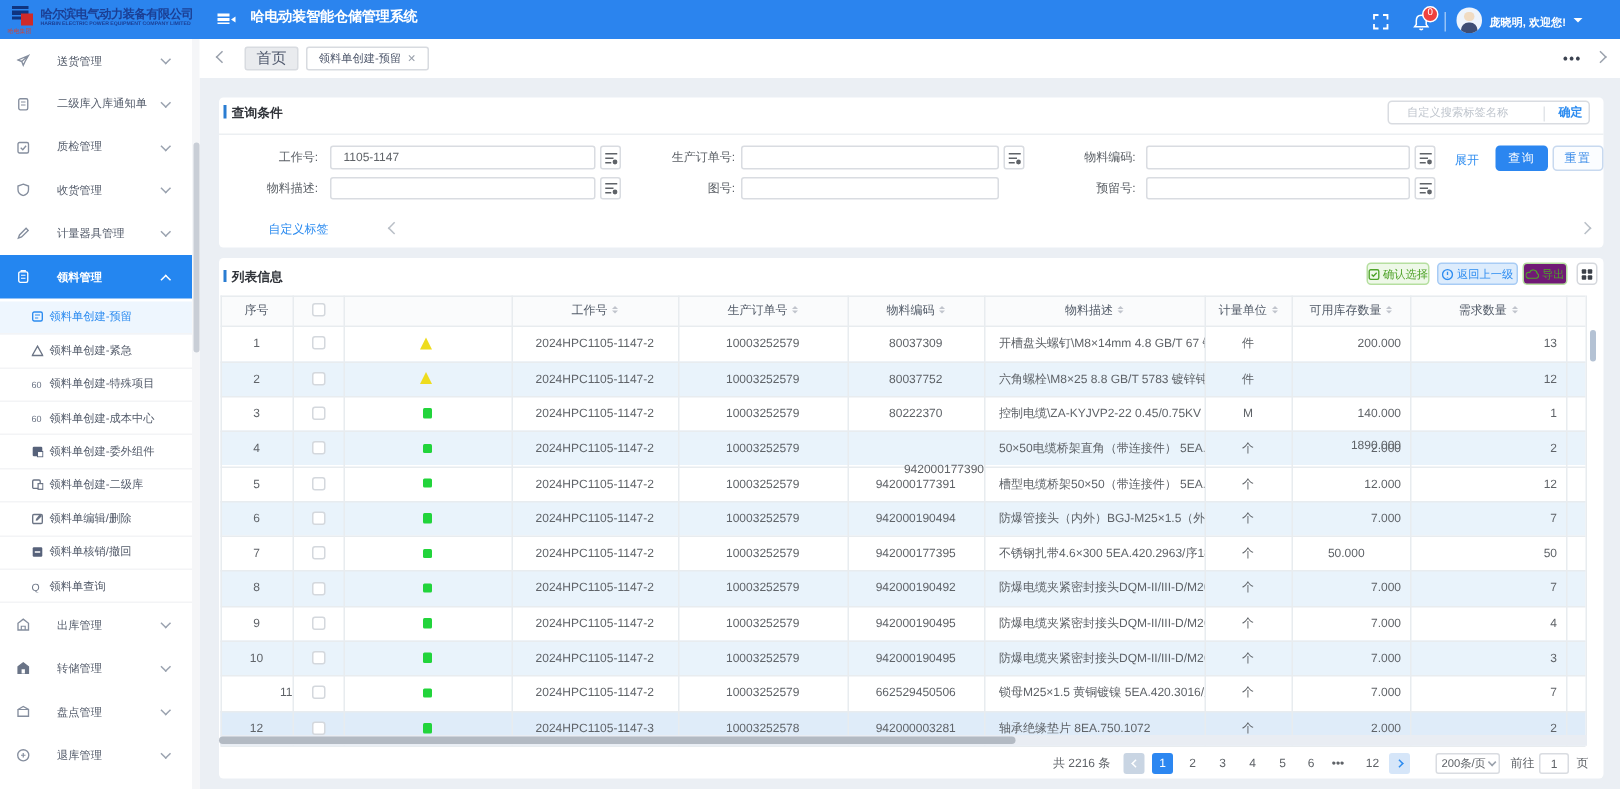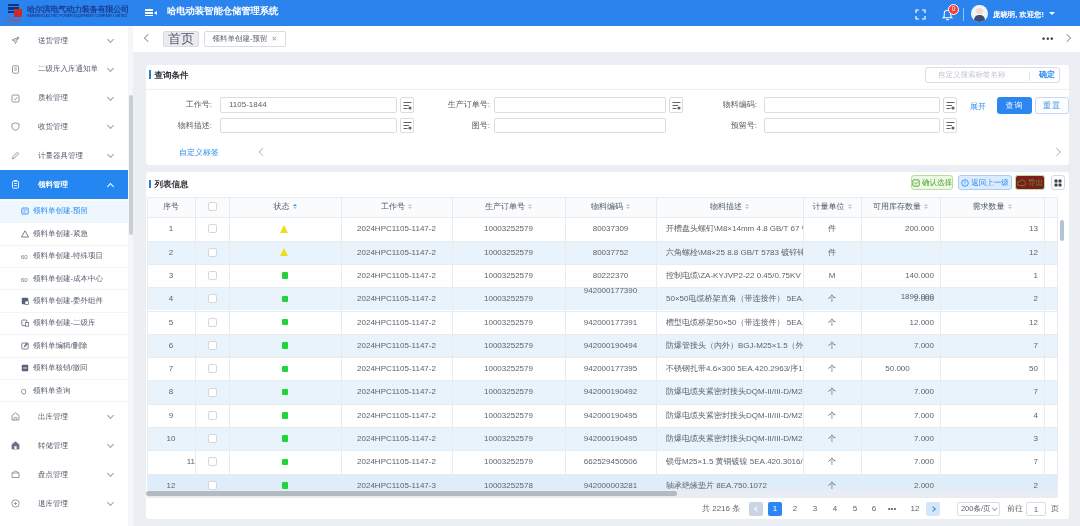--- a/index.html
+++ b/index.html
@@ -205,36 +205,36 @@
           <path d="M3 4.5 H6 M4.5 3 V6" stroke="#858e9e" stroke-width="0.8"></path>
         </svg></span>
       <span class="tx">退库管理</span>
       <span class="ar"></span>
     </div>
     <div class="abs" style="left:128px;top:0;width:5px;height:500px;background:#f5f6f8;"></div>
     <div class="abs" style="left:128.5px;top:69px;width:4px;height:140px;background:#c9ced6;border-radius:2px;"></div>
   </div>
 <div class="abs" style="left:133px;top:26px;width:947px;height:26px;background:#fff;">
     <div class="abs" style="left:12px;top:7px;width:6px;height:6px;border-left:1.2px solid #9aa1ac;border-bottom:1.2px solid #9aa1ac;transform:rotate(45deg);margin-top:2px;"></div>
-    <div class="abs flex" style="left:30px;top:5px;width:36px;height:16px;background:#e9ebee;border:1px solid #d8dbe0;border-radius:2px;justify-content:center;font-size:13px;color:#515a6e;">首页</div>
+    <div class="abs flex" style="left:30px;top:5px;width:36px;height:16px;background:#e9ebee;border:1px solid #d8dbe0;border-radius:2px;justify-content:center;font-size:10px;color:#515a6e;">首页</div>
     <div class="abs flex" style="left:71px;top:5px;width:82px;height:16px;background:#fff;border:1px solid #d8dbe0;border-radius:2px;justify-content:center;font-size:7.5px;color:#515a6e;">领料单创建-预留<span style="margin-left:4px;color:#9aa1ac;font-size:7px;">✕</span></div>
     <div class="abs" style="left:909px;top:8px;font-size:9px;color:#3c4350;letter-spacing:1px;font-weight:bold;">•••</div>
     <div class="abs" style="left:931px;top:7px;width:6px;height:6px;border-right:1.2px solid #9aa1ac;border-top:1.2px solid #9aa1ac;transform:rotate(45deg);margin-top:2px;"></div>
   </div>
 <div class="card" style="left:146px;top:65px;width:923px;height:100px;">
     <div class="bluebar" style="left:2.5px;top:69.5px;top:5px;"></div>
     <div class="sechead" style="left:8.5px;top:4.5px;">查询条件</div>
     <div class="abs flex" style="left:779px;top:1.5px;width:135px;height:16.5px;border:1px solid #d9dce1;border-radius:3px;background:#fff;">
       <span style="margin-left:12px;font-size:7.5px;color:#bfc5cd;">自定义搜索标签名称</span>
       <span style="position:absolute;left:103px;top:3px;width:1px;height:10px;background:#e2e5e9;"></span>
       <span style="position:absolute;left:113px;font-size:8px;font-weight:bold;color:#2d8cf0;">确定</span>
     </div>
     <div class="abs" style="left:0;top:23.5px;width:923px;height:1px;background:#eceff2;"></div>
     <div class="lbl" style="left:-4px;top:32px;width:70px;">工作号:</div>
-    <div class="inp" style="left:74px;top:32px;width:177px;">1105-1844</div>
+    <div class="inp" style="left:74px;top:32px;width:177px;">1105-1147</div>
     <div class="fbtn" style="left:254px;top:32px;">
       <svg width="9" height="9" viewBox="0 0 9 9">
         <path d="M0.5 1.5 H8.5 M0.5 4.5 H6 M0.5 7.5 H4.5" stroke="#5f6368" stroke-width="1"></path>
         <circle cx="7" cy="7" r="1.6" fill="#5f6368"></circle>
       </svg>
     </div>
     <div class="lbl" style="left:274px;top:32px;width:70px;">生产订单号:</div>
     <div class="inp" style="left:348px;top:32px;width:172px;"></div>
     <div class="fbtn" style="left:523px;top:32px;">
       <svg width="9" height="9" viewBox="0 0 9 9">
@@ -279,21 +279,21 @@
     <div class="bluebar" style="left:2.5px;top:7.5px;"></div>
     <div class="sechead" style="left:8.5px;top:7px;">列表信息</div>
     <div class="tbtn" style="left:765px;top:3px;width:42px;background:#eef8e8;border:1px solid #b6dfa0;color:#4fa32a;"><svg width="8" height="8" viewBox="0 0 8 8" style="margin-right:2px;">
         <rect x="0.8" y="0.8" width="6.4" height="6.4" rx="1" fill="none" stroke="#4fa32a" stroke-width="0.9"></rect>
         <path d="M2.4 4 L3.6 5.2 L5.8 2.8" fill="none" stroke="#4fa32a" stroke-width="0.9"></path>
       </svg>确认选择</div>
     <div class="tbtn" style="left:812px;top:3px;width:54px;background:#ddecfc;border:1px solid #a8ccf5;color:#2d8cf0;"><svg width="8" height="8" viewBox="0 0 8 8" style="margin-right:2px;">
         <circle cx="4" cy="4" r="3.3" fill="none" stroke="#2d8cf0" stroke-width="0.9"></circle>
         <path d="M4 2.2 V4.4 M4 5.6 V6" stroke="#2d8cf0" stroke-width="0.9"></path>
       </svg>返回上一级</div>
-    <div class="tbtn" style="left:869px;top:3px;width:30px;background:#7f1d1d;border:1px solid #b6dfa0;color:#4fa32a;"><svg width="9" height="8" viewBox="0 0 9 8" style="margin-right:2px;">
+    <div class="tbtn" style="left:869px;top:3px;width:30px;background:#701a75;border:1px solid #b6dfa0;color:#4fa32a;"><svg width="9" height="8" viewBox="0 0 9 8" style="margin-right:2px;">
         <path d="M2.5 6.5 a2 2 0 1 1 0.3-3.9 a2.6 2.6 0 0 1 5 0.7 a1.7 1.7 0 0 1-0.6 3.2 Z" fill="none" stroke="#4fa32a" stroke-width="0.8"></path>
       </svg>导出</div>
     <div class="tbtn" style="left:905px;top:3px;width:14px;background:#fff;border:1px solid #d5d8dd;">
       <svg width="8" height="8" viewBox="0 0 8 8">
         <rect x="0.5" y="0.5" width="3" height="3" rx="0.6" fill="#3b4048"></rect>
         <rect x="4.5" y="0.5" width="3" height="3" rx="0.6" fill="#3b4048"></rect>
         <rect x="0.5" y="4.5" width="3" height="3" rx="0.6" fill="#3b4048"></rect>
         <rect x="4.5" y="4.5" width="3" height="3" rx="0.6" fill="#3b4048"></rect>
       </svg>
     </div>
@@ -325,21 +325,20 @@
     <div class="abs" style="left:306px;top:25px;width:1px;height:300px;background:#e8ecef;"></div>
     <div class="abs" style="left:419px;top:25px;width:1px;height:300px;background:#e8ecef;"></div>
     <div class="abs" style="left:510px;top:25px;width:1px;height:300px;background:#e8ecef;"></div>
     <div class="abs" style="left:657px;top:25px;width:1px;height:300px;background:#e8ecef;"></div>
     <div class="abs" style="left:715px;top:25px;width:1px;height:300px;background:#e8ecef;"></div>
     <div class="abs" style="left:794px;top:25px;width:1px;height:300px;background:#e8ecef;"></div>
     <div class="abs" style="left:898px;top:25px;width:1px;height:300px;background:#e8ecef;"></div>
     <div class="abs" style="left:911px;top:25px;width:1px;height:300px;background:#e8ecef;"></div>
     <div class="th" style="left:1px;top:25px;width:48px;">序号</div>
     <div class="th" style="left:49px;top:25px;width:34px;"></div>
-    <div class="th" style="left:83px;top:25px;width:112px;">状态<span style="display:inline-block;vertical-align:middle;margin-left:3px;"><span class="caret" style="display:block;border-bottom:2.8px solid #2d8cf0;"></span><span class="caret" style="display:block;border-top:2.8px solid #a9c9e9;margin-top:1.2px;"></span></span></div>
     <div class="th" style="left:195px;top:25px;width:111px;">工作号<span style="display:inline-block;vertical-align:middle;margin-left:3px;"><span class="caret" style="display:block;border-bottom:2.8px solid #c0c4cc;"></span><span class="caret" style="display:block;border-top:2.8px solid #c0c4cc;margin-top:1.2px;"></span></span></div>
     <div class="th" style="left:306px;top:25px;width:113px;">生产订单号<span style="display:inline-block;vertical-align:middle;margin-left:3px;"><span class="caret" style="display:block;border-bottom:2.8px solid #c0c4cc;"></span><span class="caret" style="display:block;border-top:2.8px solid #c0c4cc;margin-top:1.2px;"></span></span></div>
     <div class="th" style="left:419px;top:25px;width:91px;">物料编码<span style="display:inline-block;vertical-align:middle;margin-left:3px;"><span class="caret" style="display:block;border-bottom:2.8px solid #c0c4cc;"></span><span class="caret" style="display:block;border-top:2.8px solid #c0c4cc;margin-top:1.2px;"></span></span></div>
     <div class="th" style="left:510px;top:25px;width:147px;">物料描述<span style="display:inline-block;vertical-align:middle;margin-left:3px;"><span class="caret" style="display:block;border-bottom:2.8px solid #c0c4cc;"></span><span class="caret" style="display:block;border-top:2.8px solid #c0c4cc;margin-top:1.2px;"></span></span></div>
     <div class="th" style="left:657px;top:25px;width:58px;">计量单位<span style="display:inline-block;vertical-align:middle;margin-left:3px;"><span class="caret" style="display:block;border-bottom:2.8px solid #c0c4cc;"></span><span class="caret" style="display:block;border-top:2.8px solid #c0c4cc;margin-top:1.2px;"></span></span></div>
     <div class="th" style="left:715px;top:25px;width:79px;">可用库存数量<span style="display:inline-block;vertical-align:middle;margin-left:3px;"><span class="caret" style="display:block;border-bottom:2.8px solid #c0c4cc;"></span><span class="caret" style="display:block;border-top:2.8px solid #c0c4cc;margin-top:1.2px;"></span></span></div>
     <div class="th" style="left:794px;top:25px;width:104px;">需求数量<span style="display:inline-block;vertical-align:middle;margin-left:3px;"><span class="caret" style="display:block;border-bottom:2.8px solid #c0c4cc;"></span><span class="caret" style="display:block;border-top:2.8px solid #c0c4cc;margin-top:1.2px;"></span></span></div>
     <div class="cbx" style="left:61.5px;top:30.3px;"></div>
     <div class="td" style="left:1px;top:45.3px;width:48px;text-align:center;">1</div>
     <div class="cbx" style="left:61.5px;top:52.4px;"></div>
@@ -369,21 +368,21 @@
     <div class="td" style="left:419px;top:91.9px;width:91px;text-align:center;">80222370</div>
     <div class="td" style="left:510px;top:91.9px;width:147px;text-align:left;padding-left:10px;">控制电缆\ZA-KYJVP2-22 0.45/0.75KV 3×</div>
     <div class="td" style="left:657px;top:91.9px;width:58px;text-align:center;">M</div>
     <div class="td" style="left:715px;top:91.9px;width:79px;text-align:right;padding-right:6px;">140.000</div>
     <div class="td" style="left:794px;top:91.9px;width:104px;text-align:right;padding-right:6px;">1</div>
     <div class="td" style="left:1px;top:115.2px;width:48px;text-align:center;">4</div>
     <div class="cbx" style="left:61.5px;top:122.3px;"></div>
     <div class="abs" style="left:135.8px;top:123.6px;width:6.5px;height:6.5px;background:#22d43b;border-radius:1px;"></div>
     <div class="td" style="left:195px;top:115.2px;width:111px;text-align:center;">2024HPC1105-1147-2</div>
     <div class="td" style="left:306px;top:115.2px;width:113px;text-align:center;">10003252579</div>
-    <div class="td" style="left:419px;top:107px;width:91px;text-align:center;">942000177390</div>
+    <div class="td" style="left:419px;top:129px;width:91px;text-align:right;">942000177390</div>
     <div class="td" style="left:510px;top:115.2px;width:147px;text-align:left;padding-left:10px;">50×50电缆桥架直角（带连接件） 5EA.4</div>
     <div class="td" style="left:657px;top:115.2px;width:58px;text-align:center;">个</div>
     <div class="td" style="left:715px;top:115.2px;width:79px;text-align:right;padding-right:6px;">2.000</div>
     <div class="td" style="left:794px;top:115.2px;width:104px;text-align:right;padding-right:6px;">2</div>
     <div class="td" style="left:1px;top:138.5px;width:48px;text-align:center;">5</div>
     <div class="cbx" style="left:61.5px;top:145.6px;"></div>
     <div class="abs" style="left:135.8px;top:146.9px;width:6.5px;height:6.5px;background:#22d43b;border-radius:1px;"></div>
     <div class="td" style="left:195px;top:138.5px;width:111px;text-align:center;">2024HPC1105-1147-2</div>
     <div class="td" style="left:306px;top:138.5px;width:113px;text-align:center;">10003252579</div>
     <div class="td" style="left:419px;top:138.5px;width:91px;text-align:center;">942000177391</div>

